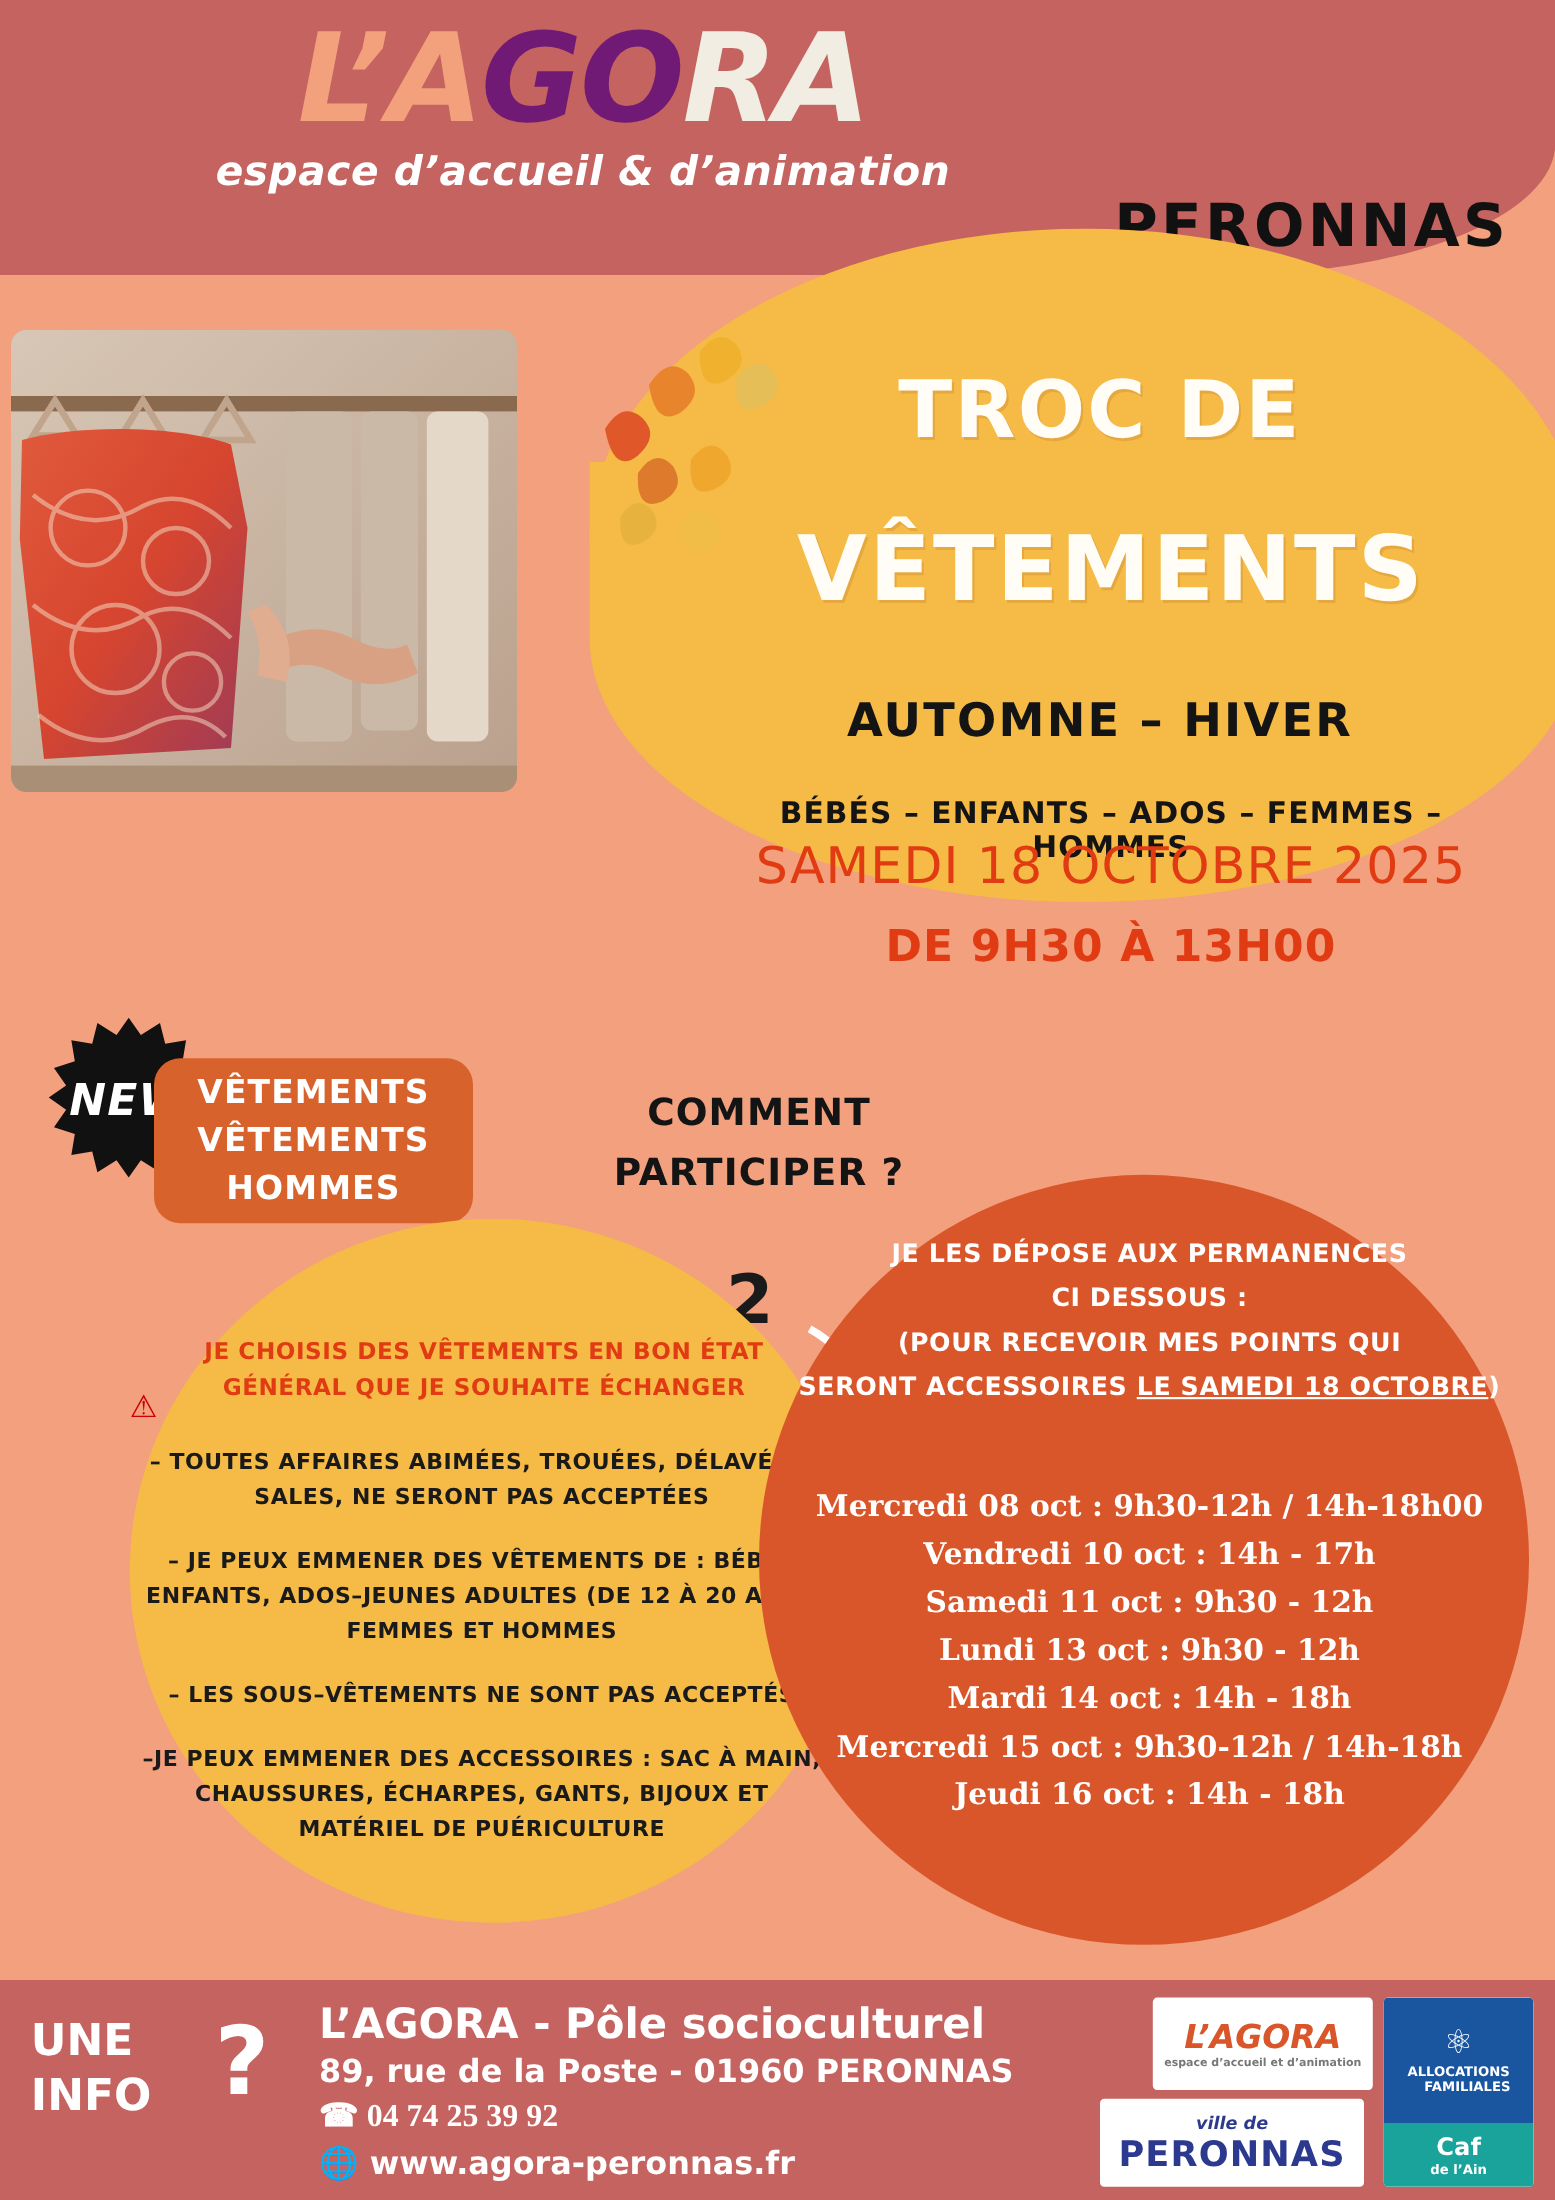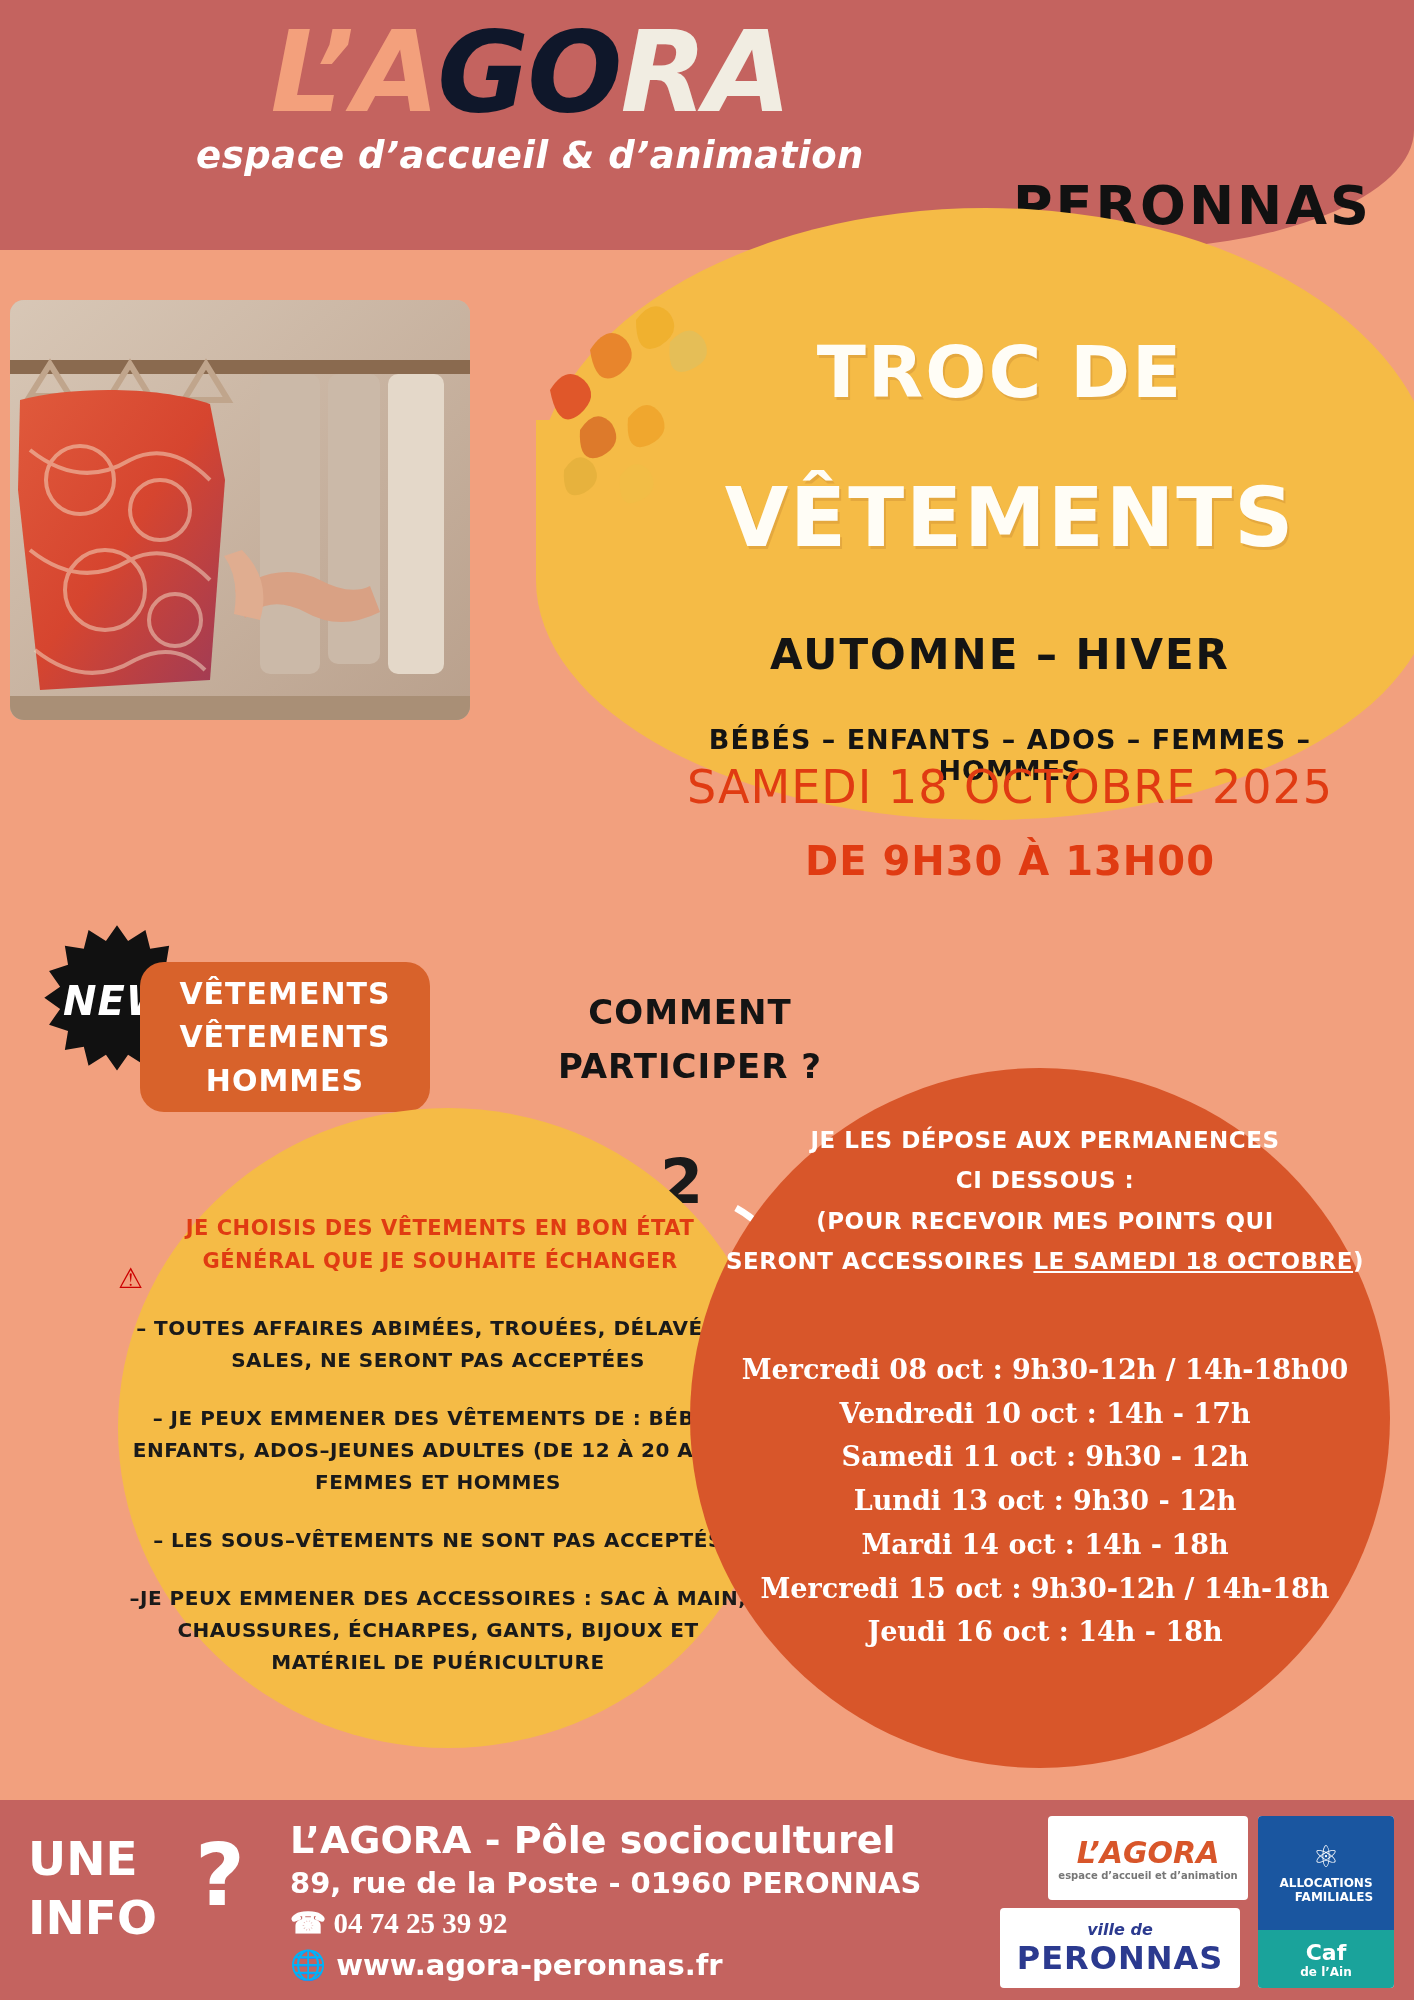--- a/index.html
+++ b/index.html
@@ -21,21 +21,21 @@
     position: absolute; left: 0; top: 14px; width: 1060px; text-align: center;
   }
   .logo-main {
     font-family: "DejaVu Sans", sans-serif;
     font-weight: bold; font-size: 112px; letter-spacing: -2px;
     font-style: italic;
     line-height: 1.05;
     white-space: nowrap;
   }
   .logo-main .c1 { color: #f3a07c; }
-  .logo-main .c2 { color: #0f172a; margin-top: 43px; }
+  .logo-main .c2 { color: #701a75; margin-top: 43px; }
   .logo-main .c3 { color: #f1ede2; }
   .logo-sub {
     color: #ffffff; font-weight: bold; font-size: 37px; font-style: italic;
     letter-spacing: 0.5px; margin-top: 2px;
   }
   .peronnas {
     position: absolute; right: 42px; top: 174px;
     font-size: 54px; font-weight: bold; color: #111; letter-spacing: 3px;
   }
 
@@ -175,21 +175,21 @@
   .arrow-left { position: absolute; left: 520px; top: 1215px; }
   .arrow-right { position: absolute; left: 730px; top: 1200px; }
 
   
   .footer {
     position: absolute; left: 0; top: 1800px; width: 1414px; height: 200px;
     background: #c4635f;
   }
   .une-info {
     position: absolute; left: 28px; top: 1830px; width: 220px;
-    color: #fff; font-weight: bold; font-size: 47px; line-height: 1.25;
+    color: #fff; font-weight: bold; font-size: 40px; line-height: 1.25;
   }
   .qmark {
     position: absolute; left: 195px; top: 1832px;
     color: #fff; font-weight: bold; font-size: 86px; line-height: 1;
   }
   .addr {
     position: absolute; left: 290px; top: 1818px; width: 720px; color: #fff;
   }
   .addr .l1 { font-size: 38px; font-weight: bold; }
   .addr .l2 { font-size: 29px; font-weight: bold; margin-top: 4px; }

